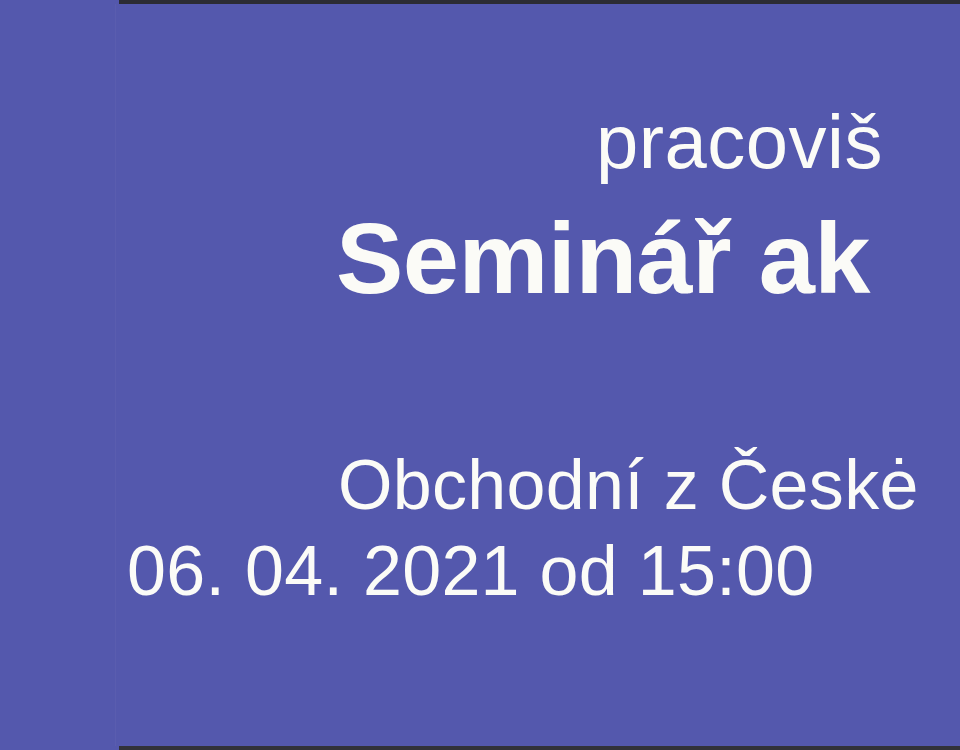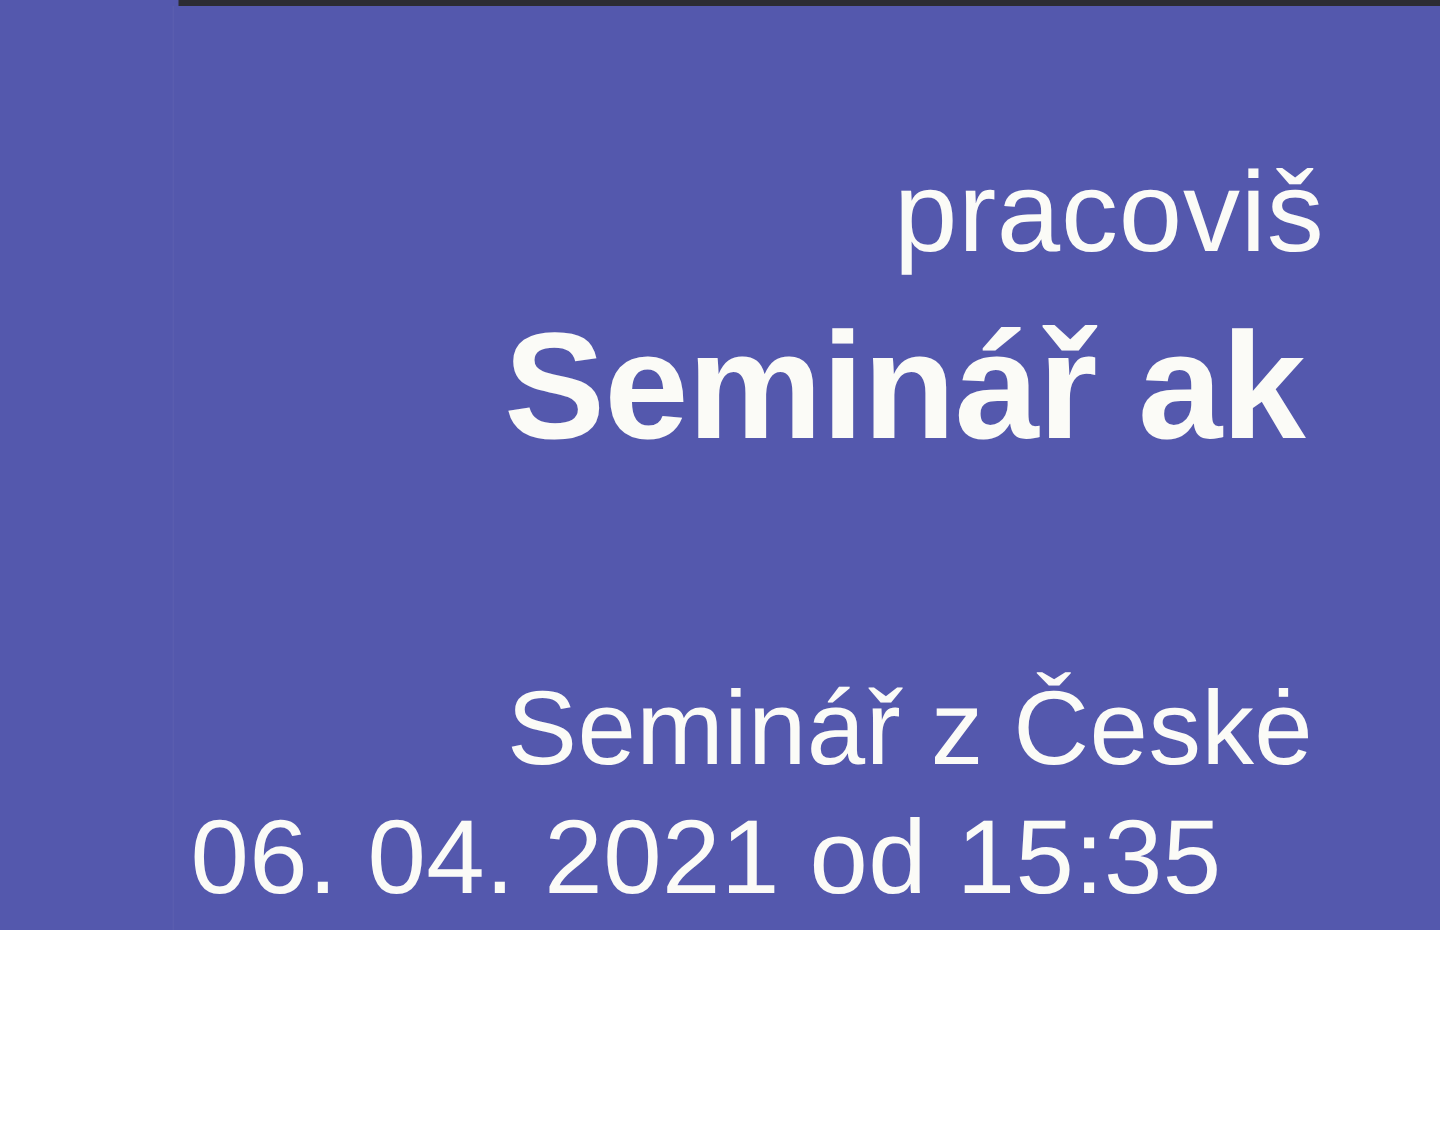--- a/index.html
+++ b/index.html
@@ -8,21 +8,21 @@
     width: 960px;
     height: 750px;
     overflow: hidden;
     background: #ffffff;
   }
 
   
   #slide-viewport {
     position: relative;
     width: 960px;
-    height: 620px;
+    height: 750px;
     overflow: hidden;
     background: #5457ac;
     font-family: "Liberation Sans", sans-serif;
     -webkit-font-smoothing: antialiased;
   }
 
   
   #slide-canvas {
     position: absolute;
     left: 0;
@@ -118,21 +118,21 @@
   <div class="edge-rule" id="edge-rule-top" style="background: rgb(44, 44, 51);"></div>
 
   <div id="left-seam"></div>
 
   <div id="text-block" style="color: rgb(251, 251, 247);">
 
     <div class="slide-line" id="line-institute">pracoviš</div>
 
     <div class="slide-line" id="line-title">Seminář ak</div>
 
-    <div class="slide-line" id="line-subtitle">Seminář z Českė</div>
+    <div class="slide-line" id="line-subtitle">Obchodní z Českė</div>
 
-    <div class="slide-line" id="line-datetime">06. 04. 2021 od 15:35</div>
+    <div class="slide-line" id="line-datetime">06. 04. 2021 od 15:00</div>
 
   </div>
 
   <div class="edge-rule" id="edge-rule-bottom"></div>
 
 </div>
 
 </body></html>

